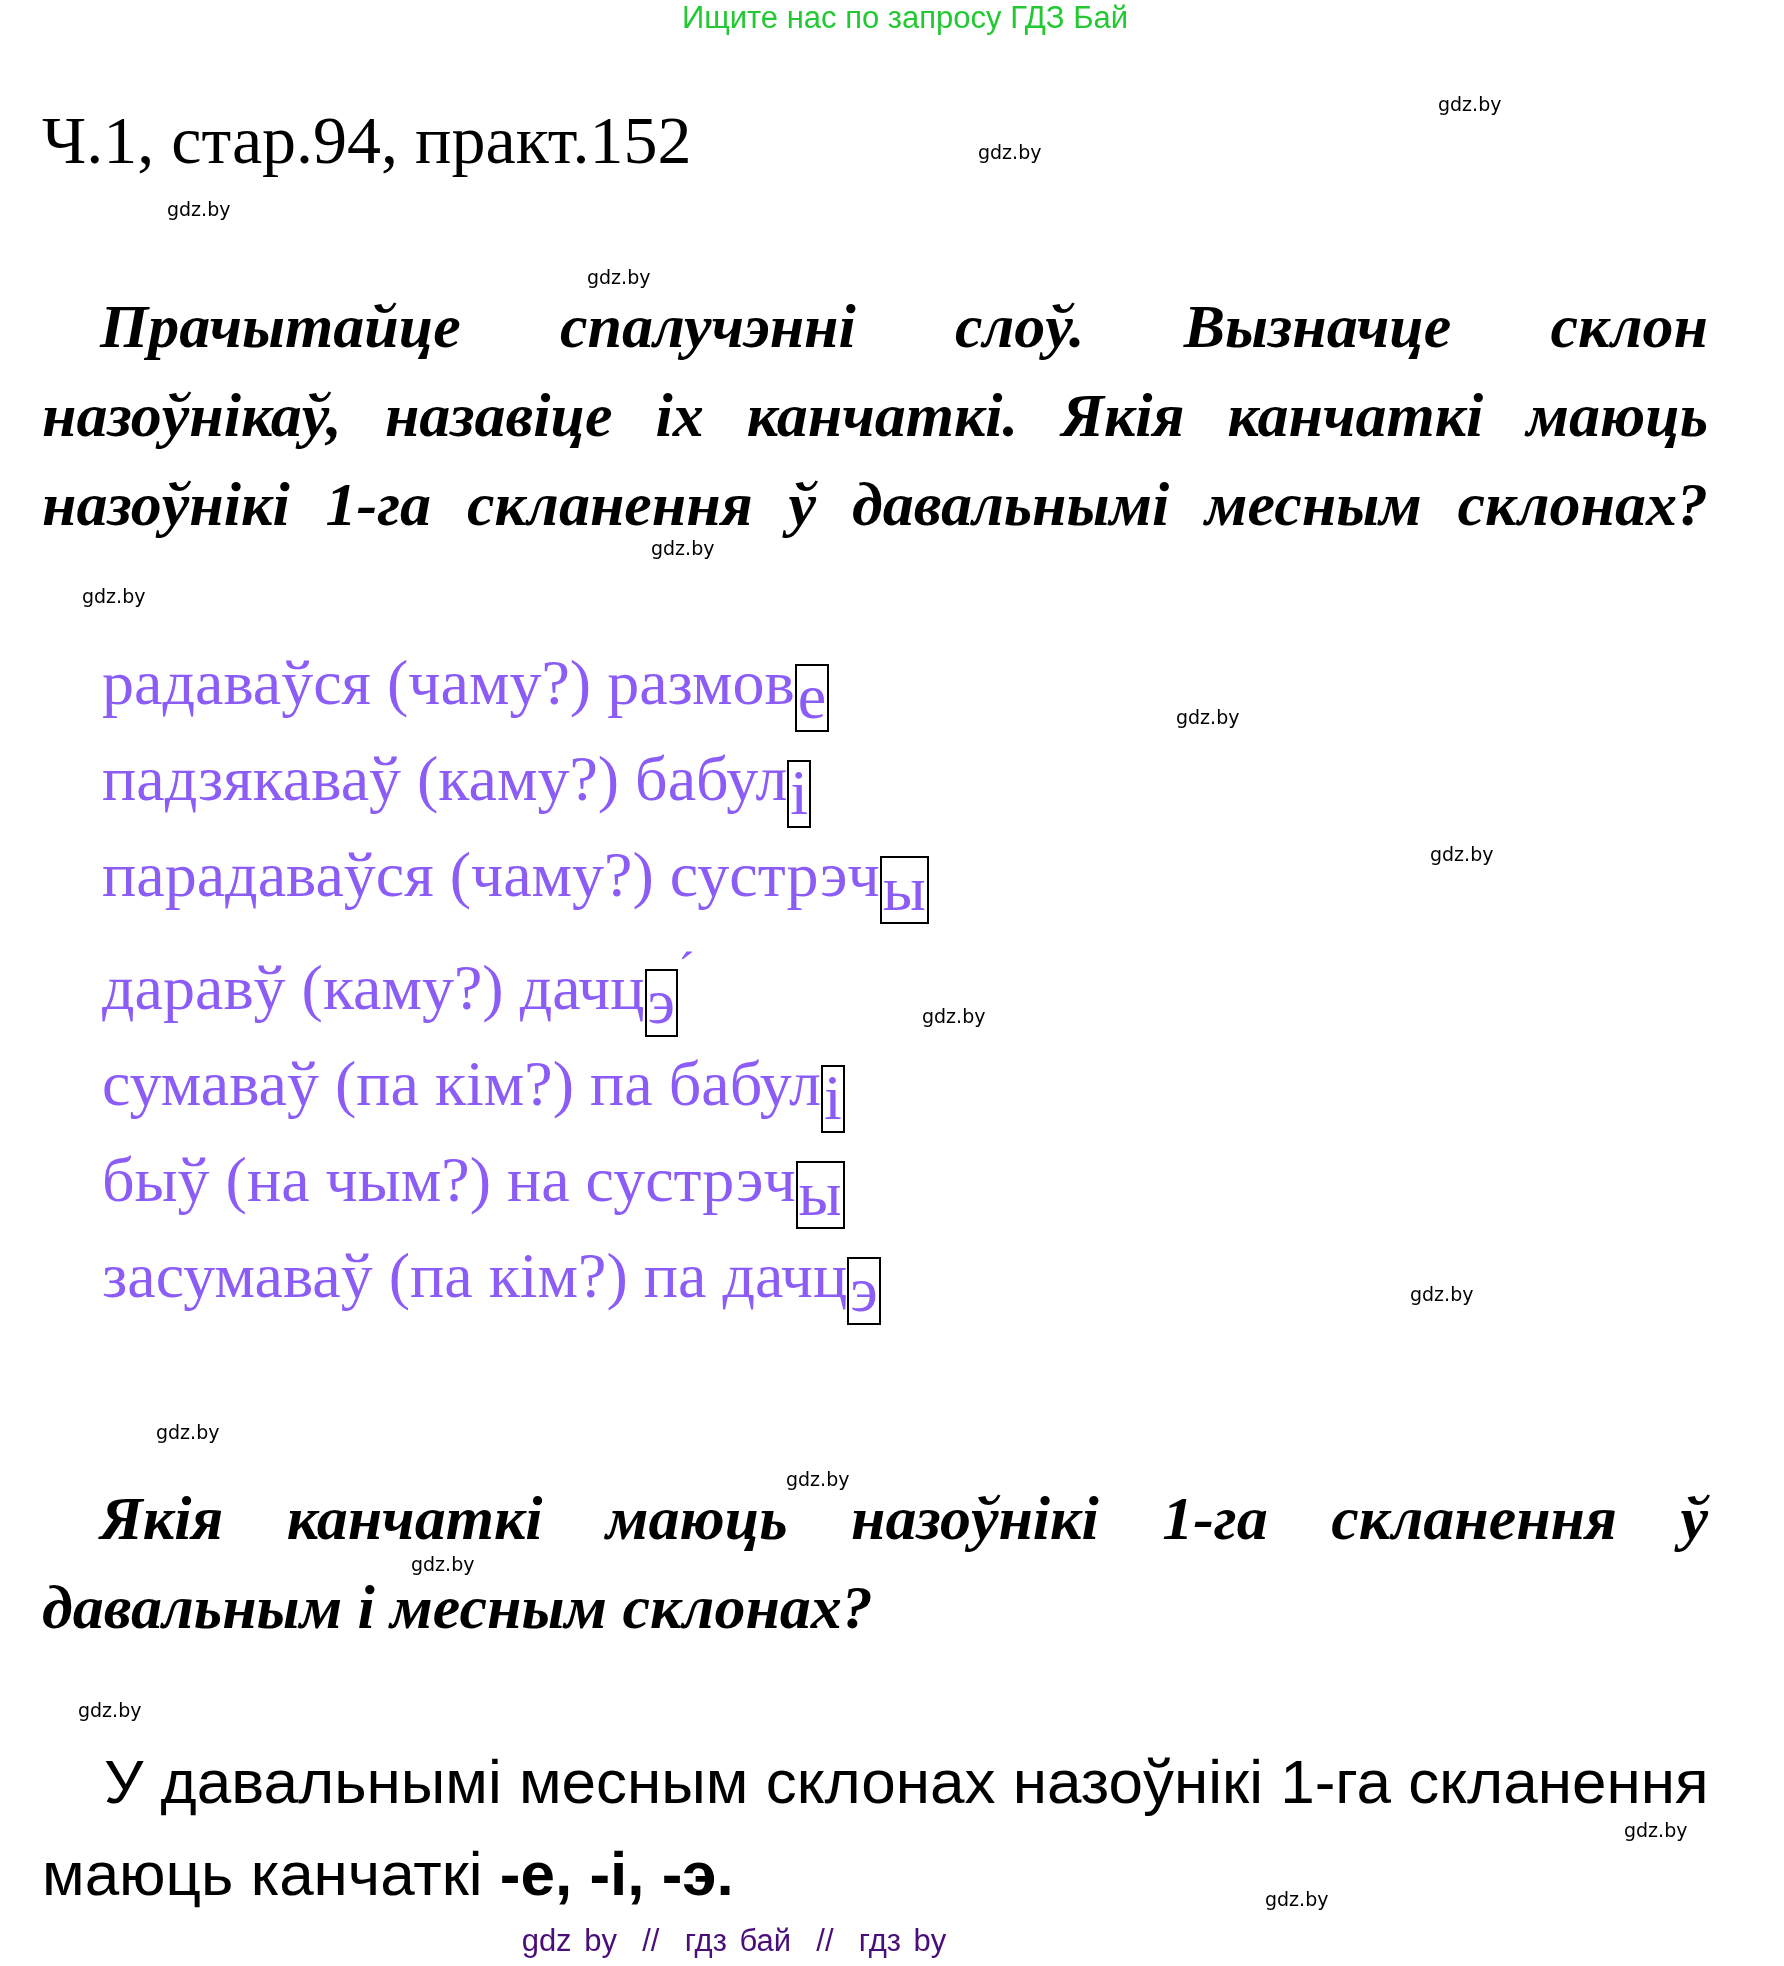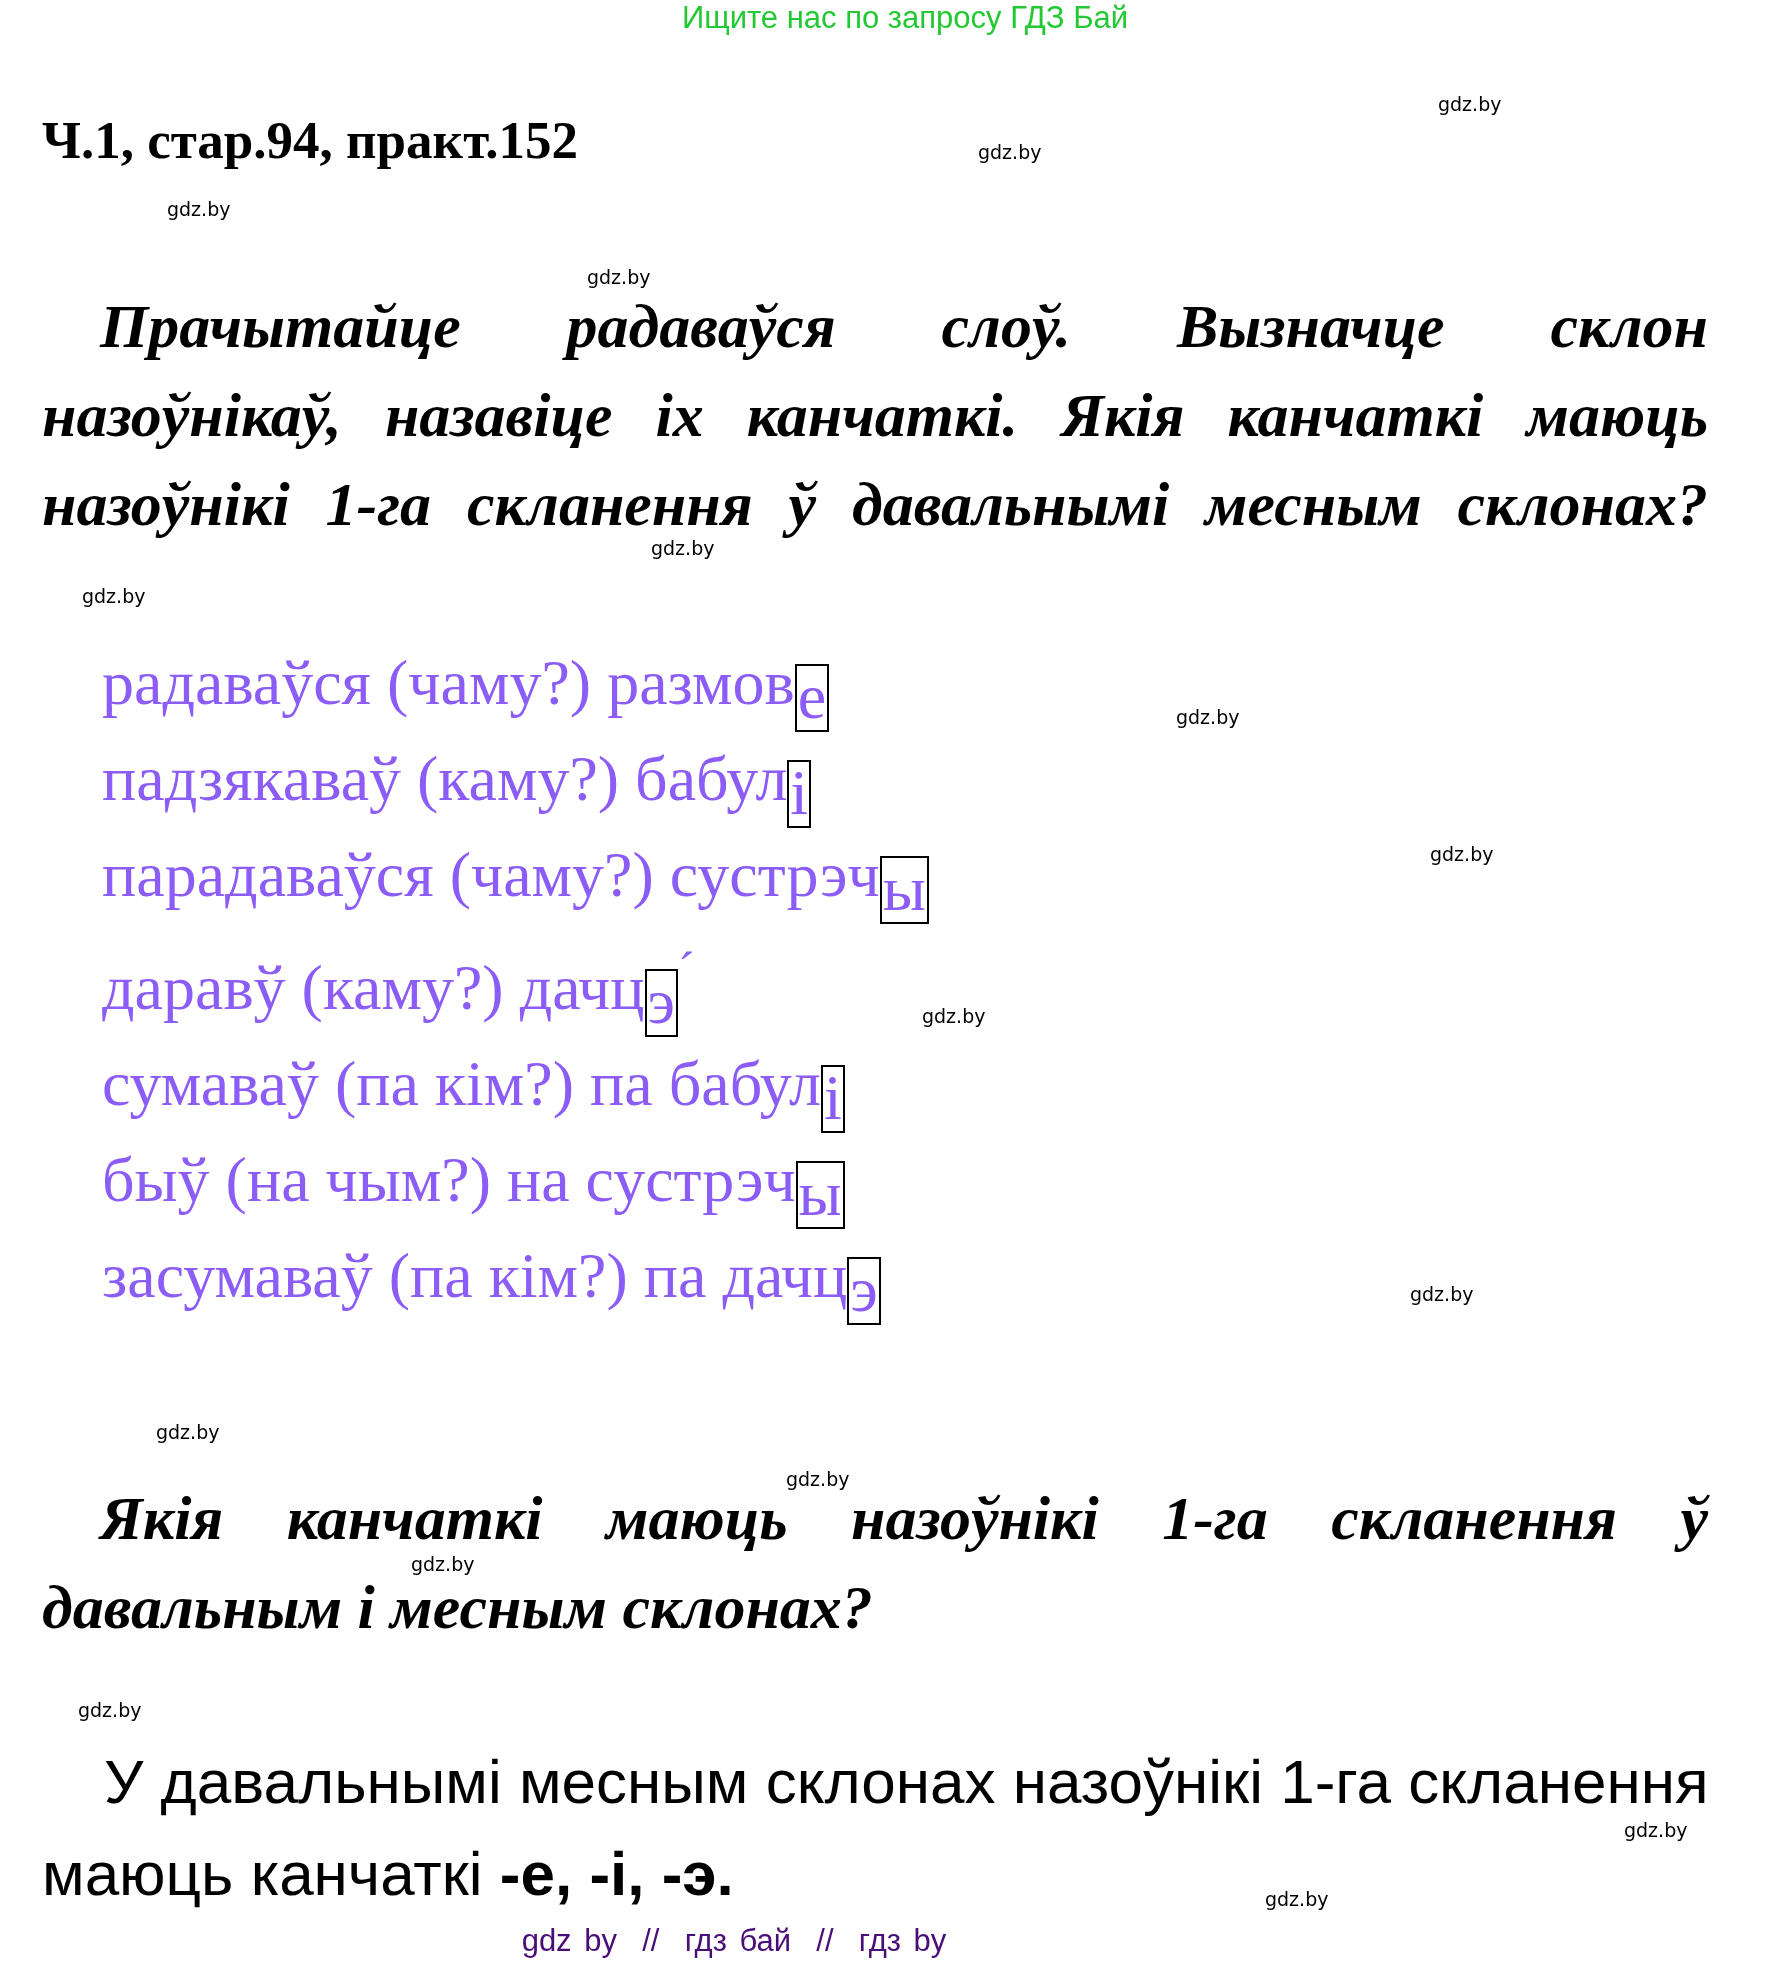--- a/index.html
+++ b/index.html
@@ -9,21 +9,21 @@
     left: 0; width: 1784px; top: 0; text-align: center;
     font-family: "Liberation Sans", sans-serif; font-size: 31px; line-height: 36px; padding-left: 13px;
   }
   .footer {
     left: 0; width: 1468px; top: 1922px; text-align: center;
     font-family: "Liberation Sans", sans-serif; font-size: 31px; line-height: 38px;
     word-spacing: 4px;
   }
   .title {
     left: 42px; top: 100px;
-    font-family: "Liberation Serif", serif; font-weight: bold; font-size: 53px; line-height: 80px;
+    font-family: "Liberation Serif", serif; font-weight: normal; font-size: 68px; line-height: 80px;
     color: #000;
   }
   .wm {
     font-family: "DejaVu Sans", sans-serif; font-size: 19px; line-height: 32px; color: #000;
   }
   .para {
     position: absolute; left: 42px; width: 1666px;
     font-family: "Liberation Serif", serif; font-weight: bold; font-style: italic;
     font-size: 62px; line-height: 89px; color: #000;
     text-align: justify; text-align-last: justify;
@@ -49,21 +49,21 @@
   .answer b { font-weight: bold; }
 </style>
 </head>
 <body>
 
 <div class="abs banner" style="color:#22c933">Ищите нас по запросу ГДЗ Бай</div>
 
 <div class="abs title">Ч.1, стар.94, практ.152</div>
 
 <div class="para" style="top:282px;">
-  <span class="ln indent">Прачытайце радаваўся слоў. Вызначце склон</span>
+  <span class="ln indent">Прачытайце спалучэнні слоў. Вызначце склон</span>
   <span class="ln">назоўнікаў, назавіце іх канчаткі. Якія канчаткі маюць</span>
   <span class="ln">назоўнікі 1-га скланення ў давальнымі месным склонах?</span>
 </div>
 
 <div class="list">
   <div class="item"><span>радаваўся (чаму?) размов</span><span class="box">е</span></div>
   <div class="item"><span>падзякаваў (каму?) бабул</span><span class="box">і</span></div>
   <div class="item"><span>парадаваўся (чаму?) сустрэч</span><span class="box">ы</span></div>
   <div class="item"><span>даравў (каму?) дачц</span><span class="box">э</span><span style="vertical-align:22px;font-size:50px;">´</span></div>
   <div class="item"><span>сумаваў (па кім?) па бабул</span><span class="box">і</span></div>

